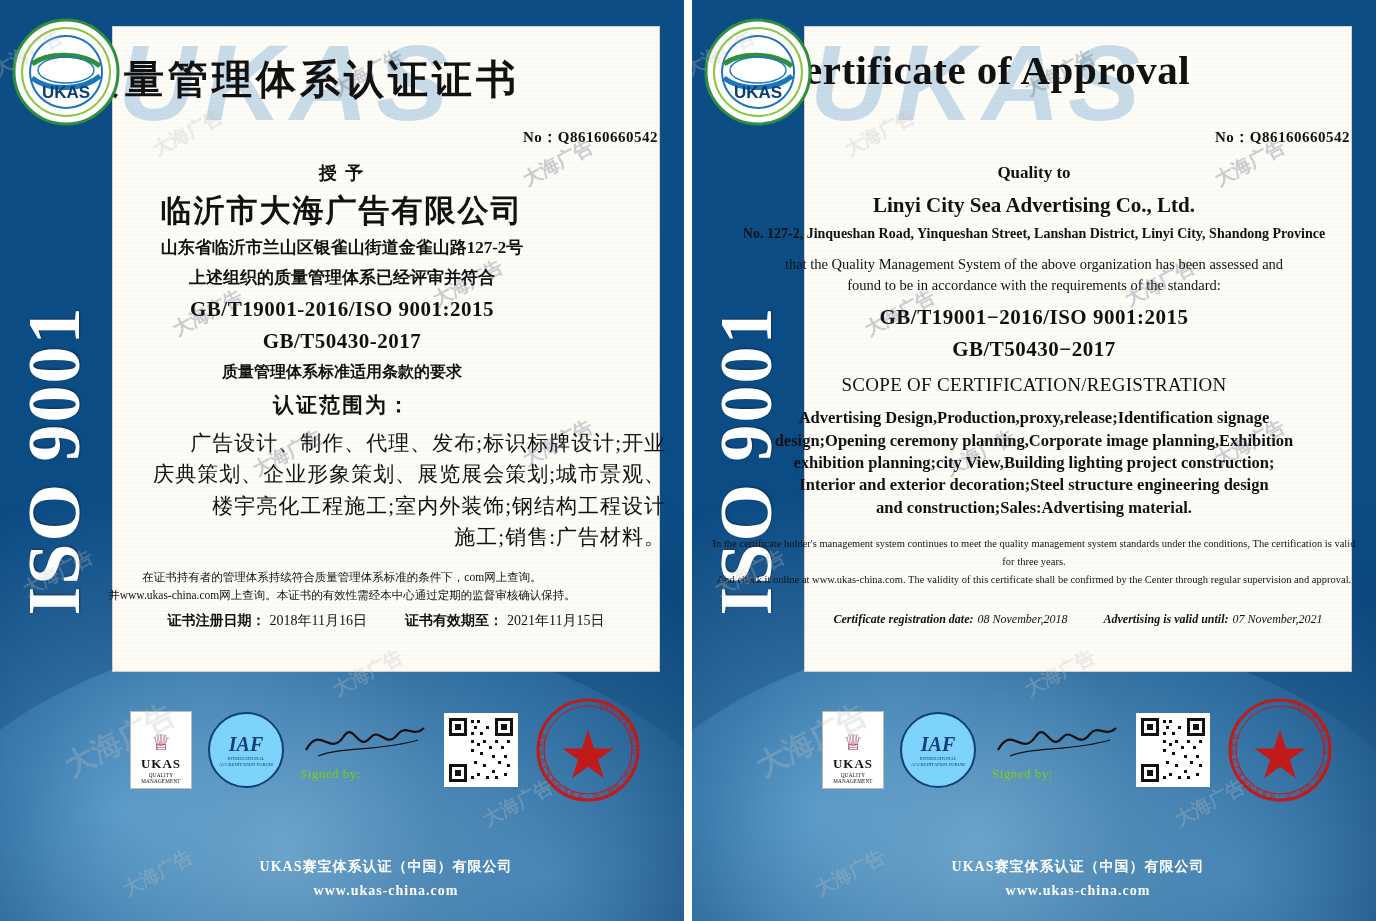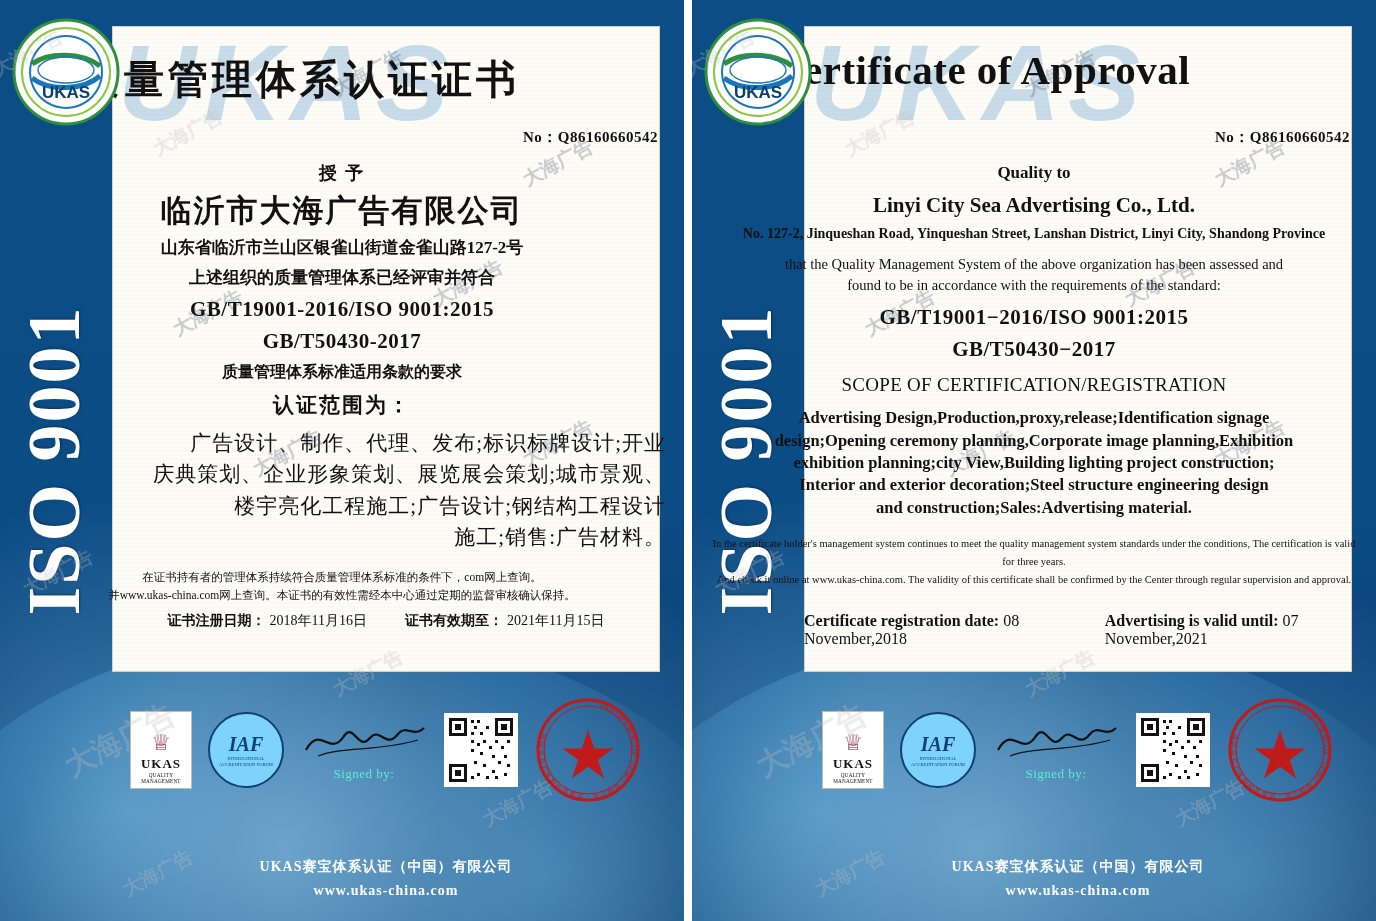--- a/index.html
+++ b/index.html
@@ -212,21 +212,21 @@
     left: 18px;
     right: 18px;
     bottom: 18px;
     display: flex;
     justify-content: center;
     gap: 38px;
     font-size: 14px;
     color: #111;
     z-index: 3;
   }
-  .dates.en { font-size: 16px; gap: 36px; }
+  .dates.en { font-size: 12px; gap: 36px; font-style: italic; }
   .dates .lbl { font-weight: bold; }
   .dates .val { font-weight: normal; margin-left: 4px; }
 
   
   .logo-strip {
     position: absolute;
     left: 112px;
     top: 690px;
     width: 548px;
     height: 120px;
@@ -260,22 +260,21 @@
     border: 2px solid #123f77;
     display: flex;
     flex-direction: column;
     align-items: center;
     justify-content: center;
   }
   .iaf-mark .iaf { font-size: 20px; font-weight: bold; color: #123f77; font-style: italic; }
   .iaf-mark .iaf-sub { font-size: 4.6px; color: #123f77; text-align: center; line-height: 1.25; width: 60px; }
   .sign-box {
     width: 128px;
-    text-align: center;
-    color: #5eead4;
+    color: #84cc16;
   }
   .sign-scribble { height: 44px; }
   .signed-by { font-size: 13px; letter-spacing: 0.5px; }
   .qr {
     width: 74px;
     height: 74px;
     background: #ffffff;
     padding: 3px;
     box-sizing: border-box;
   }
@@ -353,21 +352,21 @@
       <p class="ln company-cn">临沂市大海广告有限公司</p>
       <p class="ln addr-cn">山东省临沂市兰山区银雀山街道金雀山路127-2号</p>
       <p class="ln assess-cn">上述组织的质量管理体系已经评审并符合</p>
       <p class="ln std">GB/T19001-2016/ISO 9001:2015</p>
       <p class="ln std2">GB/T50430-2017</p>
       <p class="ln clause-cn">质量管理体系标准适用条款的要求</p>
       <p class="ln scope-head-cn">认证范围为：</p>
       <div class="scope-cn">
         <div>广告设计、制作、代理、发布;标识标牌设计;开业</div>
         <div>庆典策划、企业形象策划、展览展会策划;城市景观、</div>
-        <div>楼宇亮化工程施工;广告设计;钢结构工程设计</div>
+        <div>楼宇亮化工程施工;室内外装饰;钢结构工程设计</div>
         <div>施工;销售:广告材料。</div>
       </div>
       <div class="fine-cn">
         <div>在证书持有者的管理体系持续符合质量管理体系标准的条件下，com网上查询。</div>
         <div>并www.ukas-china.com网上查询。本证书的有效性需经本中心通过定期的监督审核确认保持。</div>
       </div>
     </div>
 
     <div style="position:absolute;left:112px;top:612px;width:548px;z-index:3;">
       <div class="dates" style="position:static;justify-content:center;">

